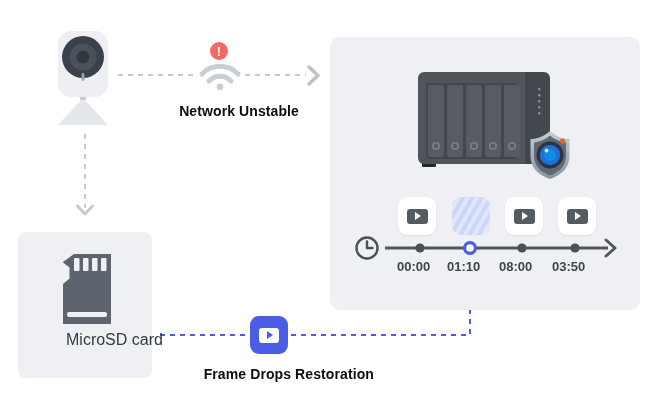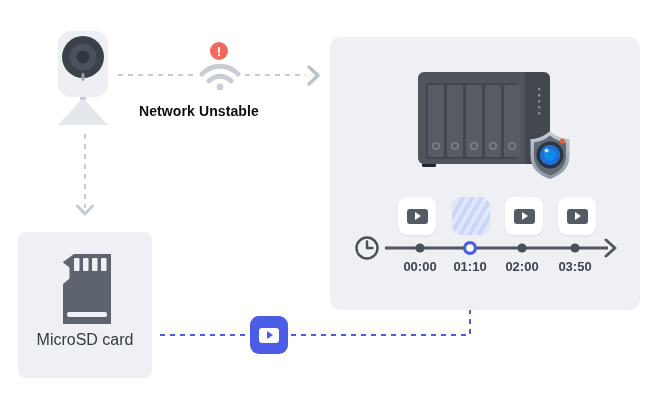--- a/index.html
+++ b/index.html
@@ -41,29 +41,29 @@
     width:20px;height:15px;border-radius:3px;background:#ffffff;
     display:flex;align-items:center;justify-content:center;
   }
   .blue-play .tri{
     width:0;height:0;margin-left:2px;
     border-top:4px solid transparent;border-bottom:4px solid transparent;
     border-left:6px solid #4c5de5;
   }
   
   .label-bold{
-    font-size:14px;font-weight:700;color:#0c0d0f;text-align:left;letter-spacing:.1px;
+    font-size:14px;font-weight:700;color:#0c0d0f;text-align:right;letter-spacing:.1px;
   }
   .tick{
-    position:absolute;top:259px;width:46px;text-align:center;
+    position:absolute;top:259px;width:46px;
     font-size:13px;font-weight:600;color:#3e4550;
   }
   .sd-label{
-    left:18px;top:331px;width:134px;text-align:center;
-    font-size:16px;font-weight:500;color:#343b42;
+    left:18px;top:331px;width:134px;
+    font-size:16px;font-weight:500;color:#343b42;padding-left:48px;
   }
 </style>
 </head>
 <body>
 
 <div class="stage">
 
   <svg class="abs" style="left:0;top:0" width="660" height="412" viewBox="0 0 660 412">
 
     <g stroke="#c6cbd2" stroke-width="2" fill="none" stroke-dasharray="5 5">
@@ -178,21 +178,21 @@
     <path d="M55,18 H278" stroke="#51565e" stroke-width="3" fill="none"></path>
     <polyline points="276,10 285,18 276,26" stroke="#51565e" stroke-width="3" fill="none" stroke-linecap="round" stroke-linejoin="round"></polyline>
     <circle cx="90" cy="18" r="4.6" fill="#4a5058"></circle>
     <circle cx="140" cy="18" r="5.4" fill="#ffffff" stroke="#4c5de5" stroke-width="3.2"></circle>
     <circle cx="192" cy="18" r="4.6" fill="#4a5058"></circle>
     <circle cx="245" cy="18" r="4.6" fill="#4a5058"></circle>
   </svg>
 
   <div class="tick" style="left:397px">00:00</div>
   <div class="tick" style="left:447px">01:10</div>
-  <div class="tick" style="left:499px">02:00</div>
+  <div class="tick" style="left:499px">08:00</div>
   <div class="tick" style="left:552px">03:50</div>
 
   <div class="abs panel" style="left:18px;top:232px;width:134px;height:146px;border-radius:8px"></div>
   <svg class="abs" style="left:60px;top:253px" width="52" height="72" viewBox="0 0 52 72">
     <path d="M14,1 L51,1 L51,71 L3,71 L3,31 L9.5,25.5 L9.5,14.5 L3,9.5 L3,9 Z" fill="#5d646d"></path>
     <g fill="#eef0f4">
       <rect x="14" y="5" width="5.5" height="13" rx="1"></rect>
       <rect x="23" y="5" width="5.5" height="13" rx="1"></rect>
       <rect x="32" y="5" width="5.5" height="13" rx="1"></rect>
       <rect x="41" y="5" width="5.5" height="13" rx="1"></rect>
@@ -200,14 +200,15 @@
     </g>
   </svg>
   <div class="abs sd-label">MicroSD card</div>
 
   <div class="abs blue-play">
     <div class="inner">
         <div class="tri"></div>
       </div>
   </div>
 
+  <div class="abs label-bold" style="left:164px;top:366px;width:210px">Frame Drops Restoration</div>
 
 </div>
 
 </body></html>

